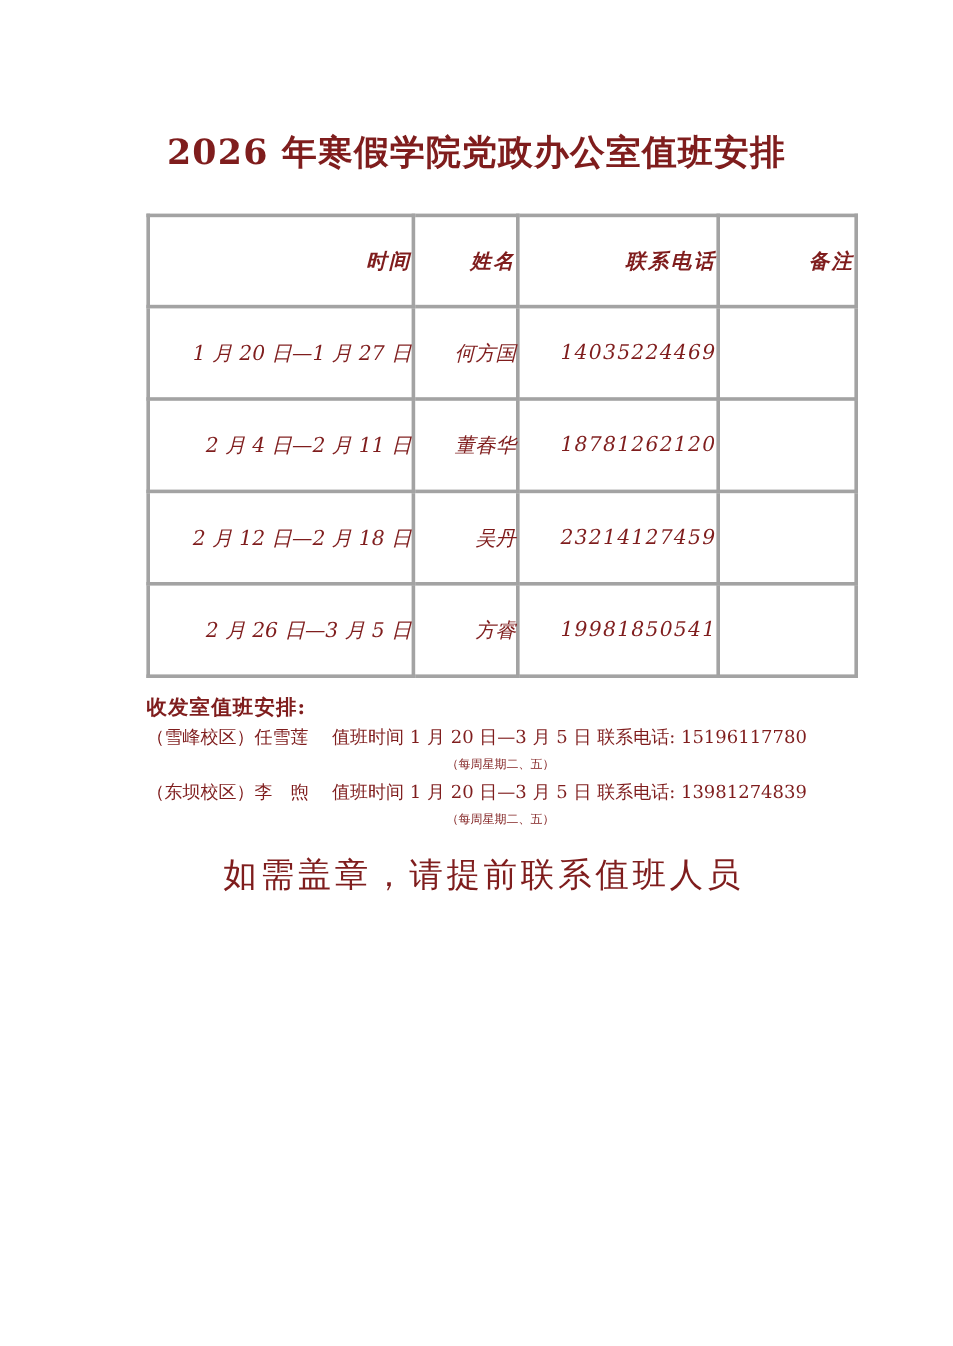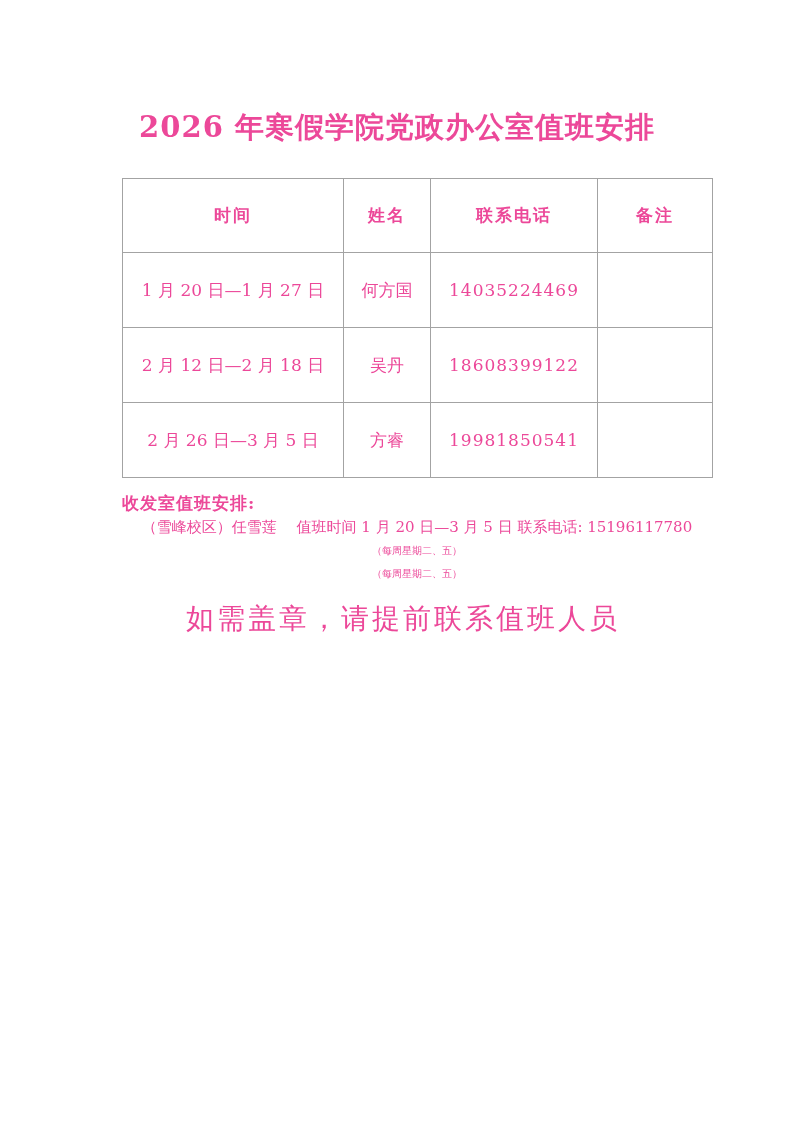--- a/index.html
+++ b/index.html
@@ -6,43 +6,44 @@
     margin: 0;
     padding: 0;
     background: #ffffff;
   }
   .page {
     position: relative;
     width: 794px;
     height: 1122px;
     background: #ffffff;
     font-family: "DejaVu Serif", "Liberation Serif", serif;
-    color: #ec4899;
+    color: #7f1d1d;
     overflow: hidden;
   }
   .doc-title {
     padding-top: 106px;
     text-align: center;
     font-size: 29px;
     line-height: 42px;
     font-weight: bold;
     letter-spacing: 1px;
   }
   .duty-table {
     margin: 30px 0 0 122px;
     border-collapse: collapse;
     table-layout: fixed;
     width: 590px;
   }
   .duty-table td {
-    border: 1px solid #a3a3a3;
-    text-align: center;
+    border: 3px solid #a3a3a3;
+    text-align: right;
     vertical-align: middle;
     font-size: 17px;
     padding: 0;
+    font-style: italic;
   }
   .duty-table tr.hdr td {
     height: 73px;
     font-weight: bold;
     font-size: 17px;
     letter-spacing: 2px;
   }
   .duty-table tr.row td {
     height: 74px;
     margin-top: 24px;
@@ -62,21 +63,20 @@
   .mailroom-heading {
     font-size: 17px;
     font-weight: bold;
     line-height: 25px;
     letter-spacing: 1px;
   }
   .mailroom-line {
     font-size: 15px;
     line-height: 23px;
     white-space: pre;
-    text-align: center;
   }
   .mailroom-sub {
     font-size: 10px;
     line-height: 23px;
     text-align: center;
   }
   .seal-notice {
     margin-top: 6px;
     text-align: center;
     font-size: 28px;
@@ -106,38 +106,45 @@
         <td>联系电话</td>
         <td>备注</td>
       </tr>
       <tr class="row">
         <td>1 月 20 日—1 月 27 日</td>
         <td>何方国</td>
         <td class="cell-phone">14035224469</td>
         <td></td>
       </tr>
       <tr class="row">
+        <td>2 月 4 日—2 月 11 日</td>
+        <td>董春华</td>
+        <td class="cell-phone">18781262120</td>
+        <td></td>
+      </tr>
+      <tr class="row">
         <td>2 月 12 日—2 月 18 日</td>
         <td>吴丹</td>
-        <td class="cell-phone">18608399122</td>
+        <td class="cell-phone">23214127459</td>
         <td></td>
       </tr>
       <tr class="row">
         <td>2 月 26 日—3 月 5 日</td>
         <td>方睿</td>
         <td class="cell-phone">19981850541</td>
         <td></td>
       </tr>
     </tbody>
   </table>
 
   <div class="mailroom">
     <div class="mailroom-heading">收发室值班安排:</div>
 
     <div class="mailroom-line">（雪峰校区）任雪莲　 值班时间 1 月 20 日—3 月 5 日 联系电话: 15196117780</div>
     <div class="mailroom-sub">（每周星期二、五）</div>
 
+    <div class="mailroom-line">（东坝校区）李　煦　 值班时间 1 月 20 日—3 月 5 日 联系电话: 13981274839</div>
     <div class="mailroom-sub">（每周星期二、五）</div>
   </div>
 
   <div class="seal-notice">如需盖章，请提前联系值班人员</div>
 
 </div>
 
 </body></html>

